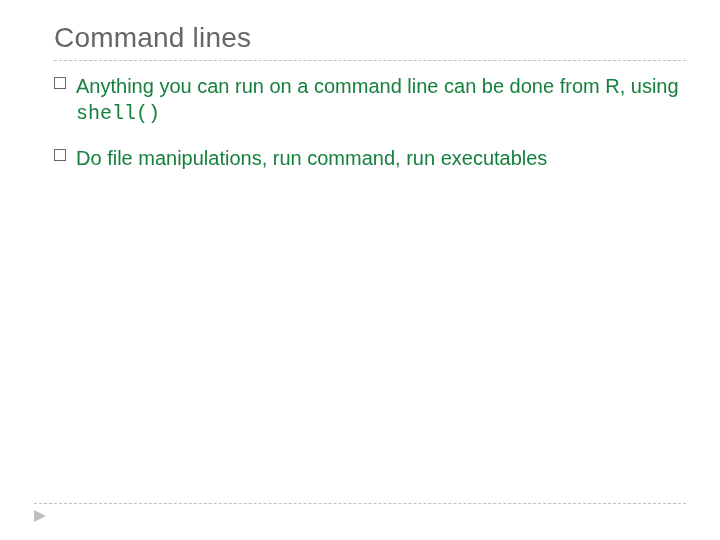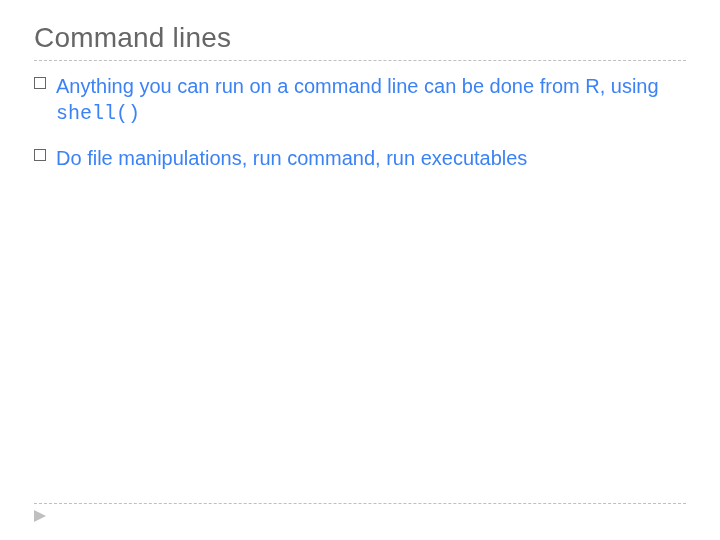--- a/index.html
+++ b/index.html
@@ -9,21 +9,21 @@
     height: 540px;
     background: #ffffff;
     font-family: Arial, Helvetica, sans-serif;
     color: #444;
     overflow: hidden;
   }
   .slide {
     box-sizing: border-box;
     width: 720px;
     height: 540px;
-    padding: 22px 34px 18px 34px;
+    padding: 22px 34px 18px 54px;
     position: relative;
   }
   .title {
     font-size: 28px;
     color: #666;
     font-weight: 400;
     margin: 0 0 6px 0;
     letter-spacing: 0.2px;
   }
   .dash-rule {
@@ -31,21 +31,21 @@
     border-top: 1px dashed #bfbfbf;
     margin: 0 0 10px 0;
     height: 0;
   }
   .bullets {
     margin-top: 8px;
   }
   .bullet {
     font-size: 20px;
     line-height: 1.28;
-    color: #3b82f6;
+    color: #15803d;
     margin: 13px 0 20px 0;
     padding-left: 22px;
     position: relative;
   }
   .bullet .marker {
     position: absolute;
     left: 0;
     top: 3px;
     width: 12px;
     height: 12px;

